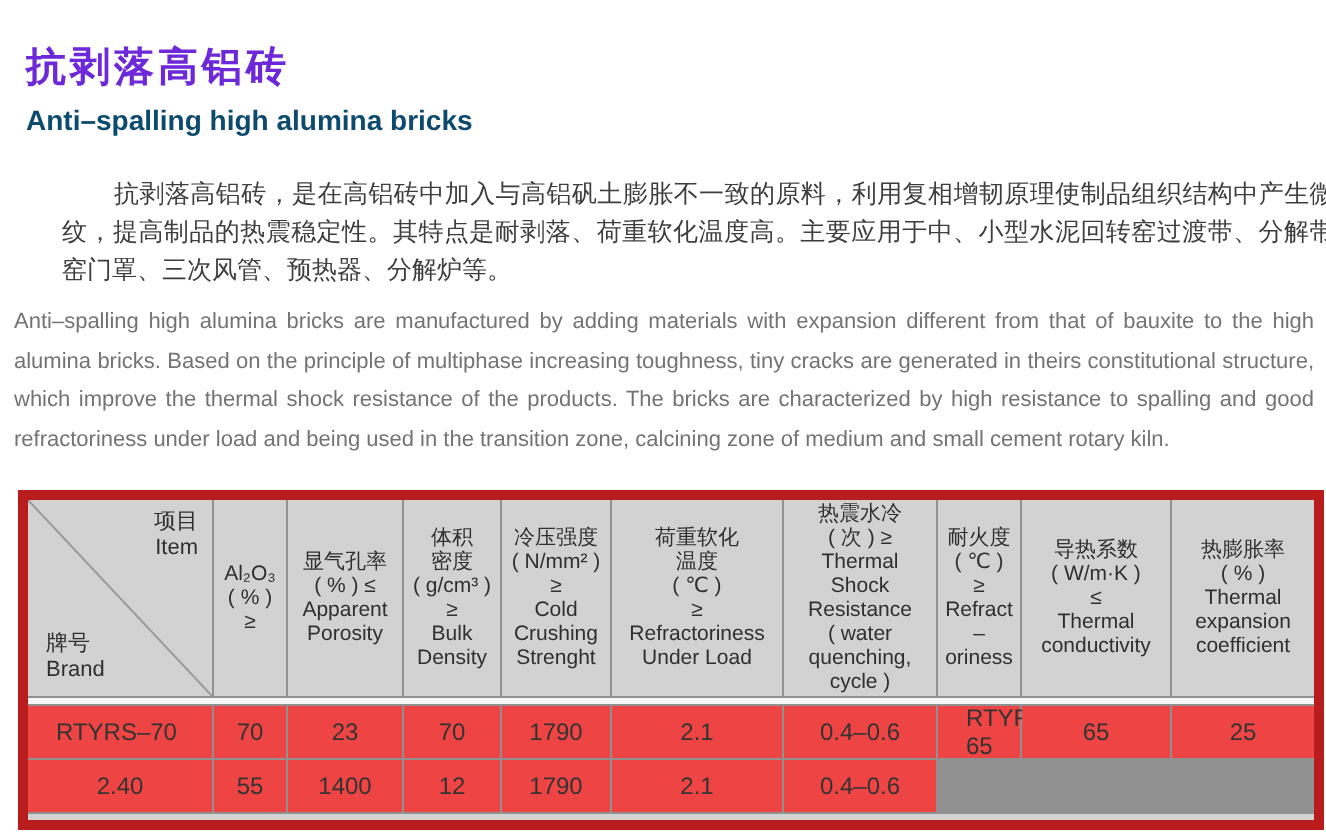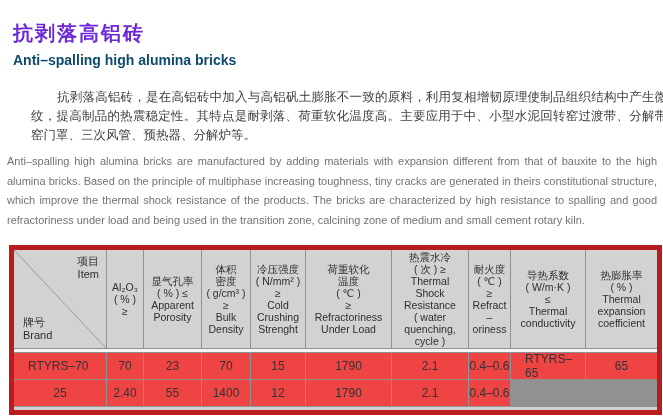--- a/index.html
+++ b/index.html
@@ -107,21 +107,20 @@
 Thermal
 expansion
 coefficient</div>
 
     <div class="sep-top"></div>
 
     <div class="dcell brand">RTYRS–70</div>
     <div class="dcell">70</div>
     <div class="dcell">23</div>
     <div class="dcell">70</div>
-    <div class="dcell">15</div>
     <div class="dcell">1790</div>
     <div class="dcell">2.1</div>
     <div class="dcell">0.4–0.6</div>
 
     <div class="dcell brand">RTYRS–65</div>
     <div class="dcell">65</div>
     <div class="dcell">25</div>
     <div class="dcell">2.40</div>
     <div class="dcell">55</div>
     <div class="dcell">1400</div>

